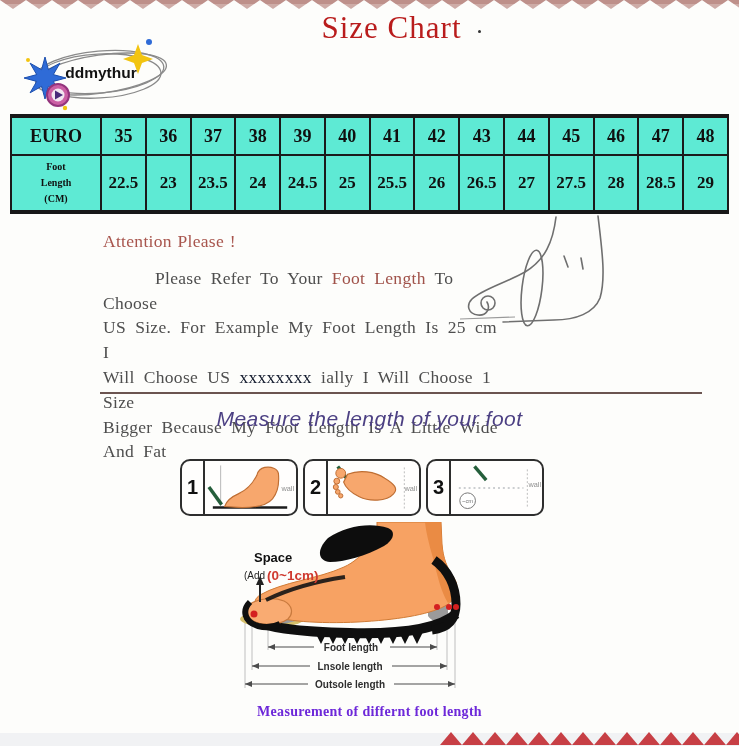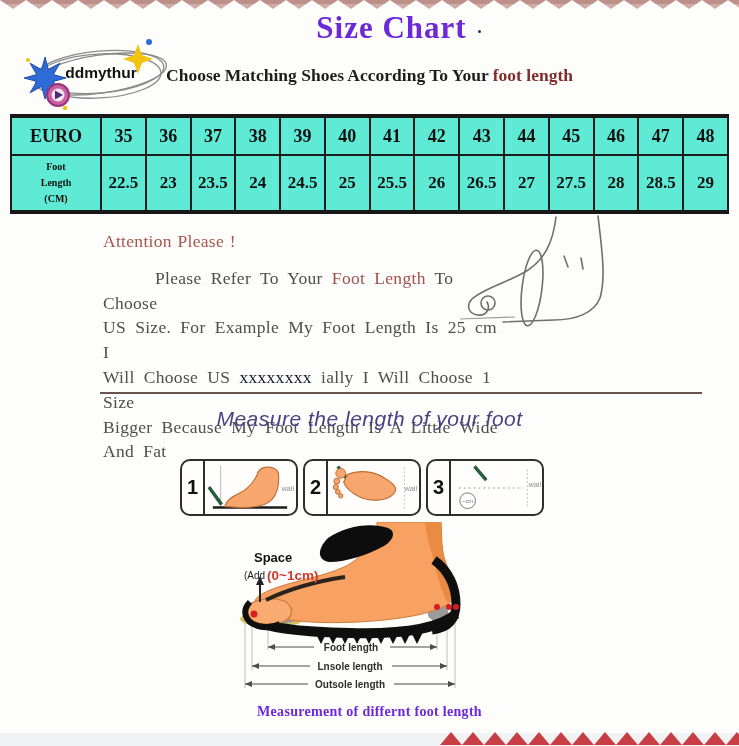--- a/index.html
+++ b/index.html
@@ -1,21 +1,21 @@
 <!DOCTYPE html>
 <html><head>
 <meta charset="utf-8">
 <style>
   html,body{margin:0;padding:0;background:#fff;}
   .canvas{position:relative;width:739px;height:746px;background:#fdfdfb;overflow:hidden;
           font-family:"Liberation Serif", serif;color:#141414;}
   .abs{position:absolute;}
   .center{left:0;right:0;text-align:center;}
 
-  .title{top:10px;font-size:31px;font-weight:bold;letter-spacing:1px;color:#6d28d9;padding-left:44px;}
+  .title{top:10px;font-size:31px;font-weight:normal;letter-spacing:1px;color:#b91c1c;padding-left:44px;}
   .subtitle{top:65px;font-size:17.5px;font-weight:bold;color:#1d1d1d;}
   .subtitle .accent{color:#7e2f2c;}
 
   table.size{position:absolute;top:114px;left:10px;width:719px;border-collapse:collapse;
              table-layout:fixed;background:#5eead4;
              border-top:4px solid #181818;border-bottom:4px solid #181818;
              border-left:2px solid #181818;border-right:2px solid #181818;}
   table.size td{border:2px solid #1b1b1b;text-align:center;vertical-align:middle;
                 font-weight:bold;font-size:17px;color:#101010;padding:0;}
   table.size tr.r1 td{height:36px;font-size:18px;}
@@ -83,23 +83,20 @@
     <circle cx="40" cy="59" r="11" fill="#cb5fa4" stroke="#93347c" stroke-width="2"></circle>
     <circle cx="40" cy="59" r="6.5" fill="#f3e7f0"></circle>
     <polygon points="37,54.5 37,63.5 45,59" fill="#4a2a7a"></polygon>
     <path d="M120,8 L124,19 L135,23 L124,27 L120,38 L116,27 L105,23 L116,19 Z" fill="#f2c410"></path>
     <circle cx="131" cy="6" r="3" fill="#2f6bd7"></circle>
     <circle cx="10" cy="24" r="2" fill="#f2c410"></circle>
     <circle cx="47" cy="72" r="2.2" fill="#f2c410"></circle>
     <text x="83" y="42" text-anchor="middle" font-weight="bold" font-size="15.5" fill="#121212">ddmythur</text>
   </svg>
 
-  <div class="abs center subtitle">
-    <span>Choose Matching Shoes According To Your </span><span class="accent">foot length</span>
-  </div>
 
   <table class="size">
     <tbody>
         <tr class="r1">
       <td class="lab">EURO</td>
       <td>35</td>
       <td>36</td>
       <td>37</td>
       <td>38</td>
       <td>39</td>

